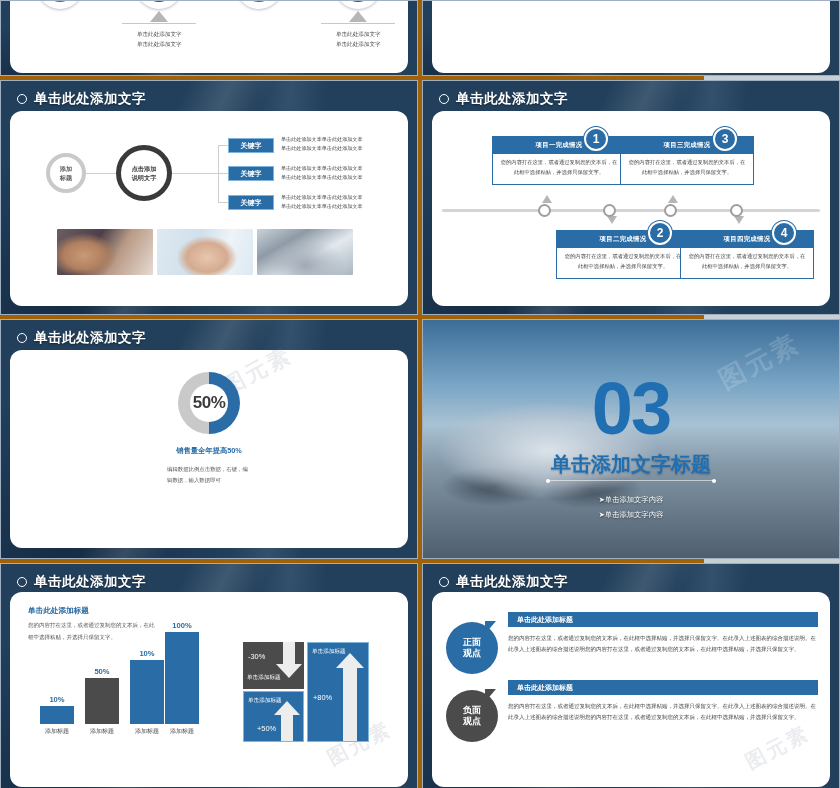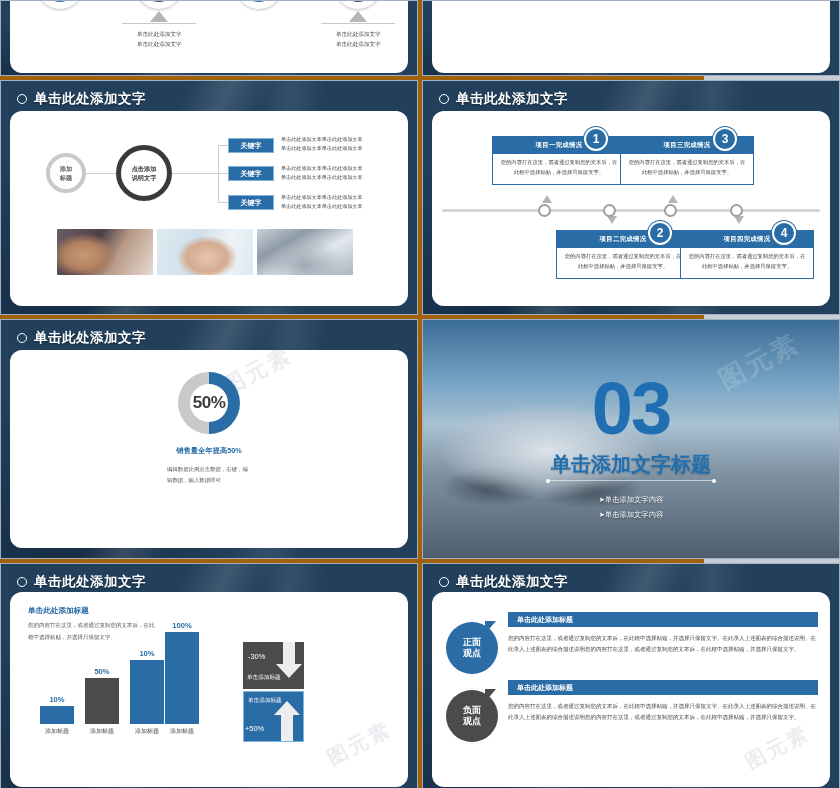--- a/index.html
+++ b/index.html
@@ -446,23 +446,33 @@
       </div>
 
       <div class="arrowbox" style="left:233px;top:99px;width:61px;height:51px;background:#2a6ca5;border:1px solid #7fb4dc;">
         <div class="uparrow" style="right:3px;bottom:0;width:26px;height:40px;">
           <div style="position:absolute;left:0;top:0;width:0;height:0;
                       border-left:13px solid transparent;border-right:13px solid transparent;
                       border-bottom:14px solid #ededed;"></div>
           <div style="position:absolute;left:7px;top:13px;width:12px;height:27px;background:#ededed;"></div>
         </div>
         <div class="cap" style="left:4px;top:5px;">单击添加标题</div>
-        <div class="pct" style="left:1px;top:32px;">+50%</div>
-      </div>
-
+        <div class="pct" style="left:13px;top:32px;">+50%</div>
+      </div>
+
+      <div class="arrowbox" style="left:297px;top:50px;width:62px;height:100px;background:#2a6ca5;border:1px solid #7fb4dc;">
+        <div class="uparrow" style="right:4px;bottom:0;width:28px;height:88px;">
+          <div style="position:absolute;left:0;top:0;width:0;height:0;
+                      border-left:14px solid transparent;border-right:14px solid transparent;
+                      border-bottom:15px solid #ededed;"></div>
+          <div style="position:absolute;left:7px;top:14px;width:14px;height:74px;background:#ededed;"></div>
+        </div>
+        <div class="cap" style="left:4px;top:5px;">单击添加标题</div>
+        <div class="pct" style="left:5px;top:50px;">+80%</div>
+      </div>
     </div>
   </div>
 
   <div class="slide r3">
     <div class="sheen"></div>
     <div class="slide-title">
       <span class="ring-bullet"></span>
       <span>单击此处添加文字</span>
     </div>
     <div class="card">

